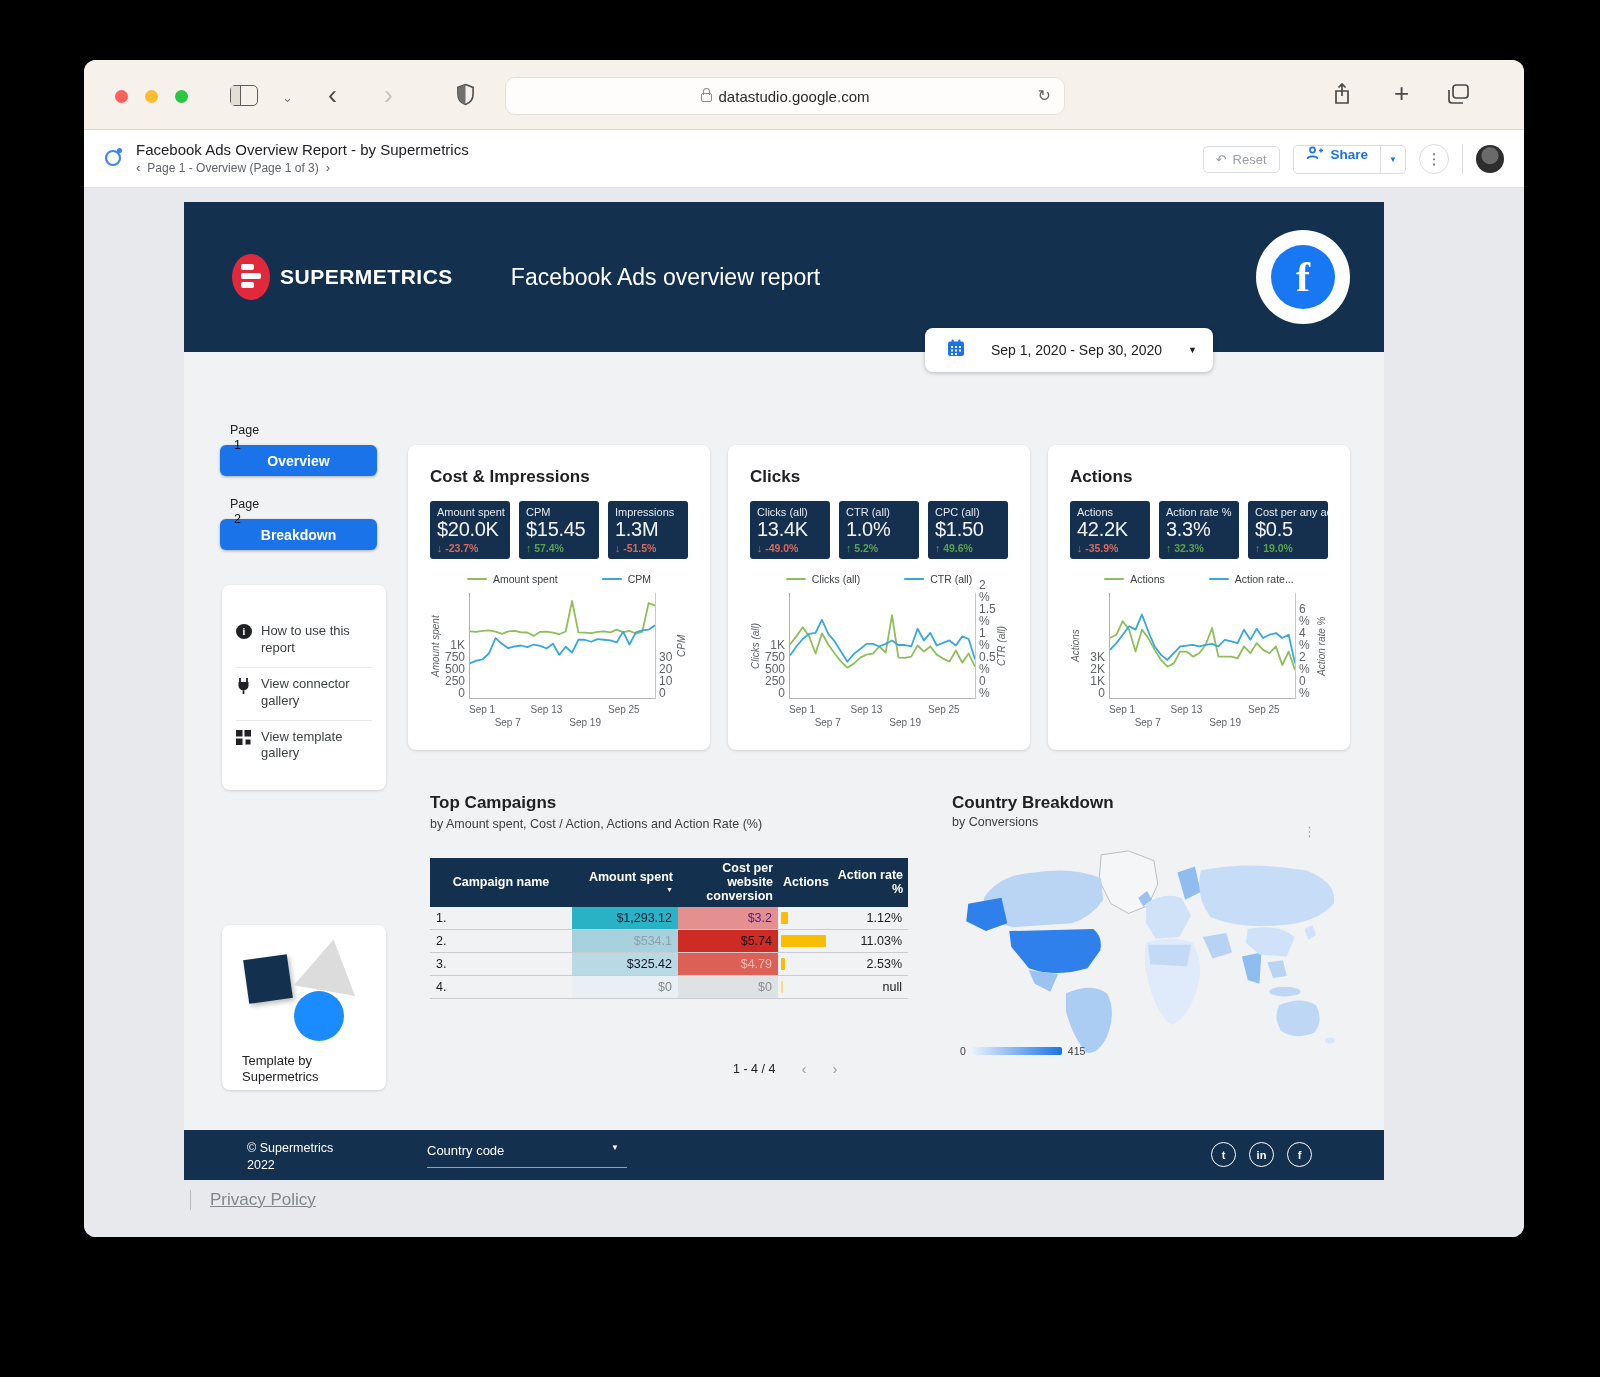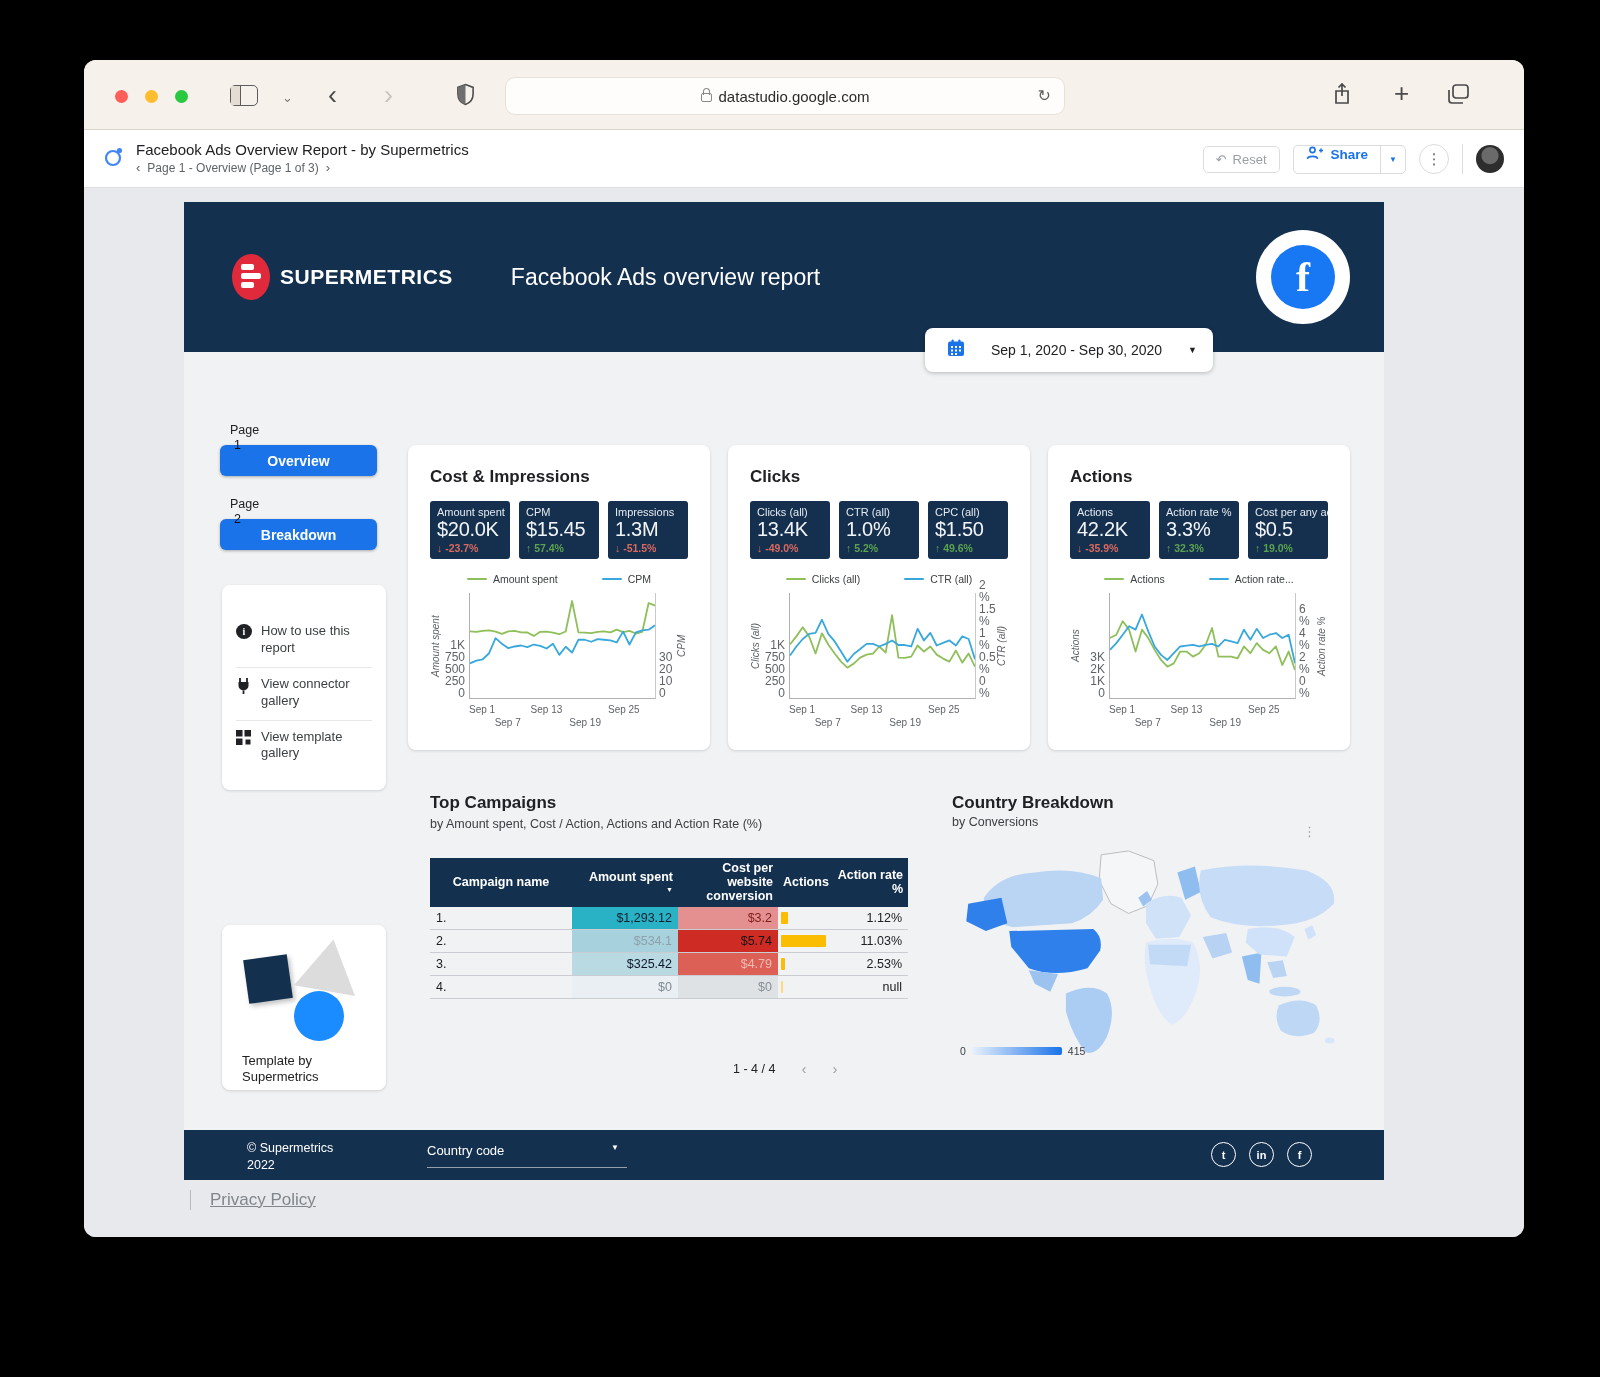--- a/index.html
+++ b/index.html
@@ -483,21 +483,21 @@
           <div class="th c" style="grid-column:1/3">Campaign name</div>
           <div class="th r"><span>Amount spent</span><span class="sortcaret">▼</span></div>
           <div class="th r">Cost per website conversion</div>
           <div class="th">Actions</div>
           <div class="th r">Action rate %</div>
         </div>
         <div class="tgrid trow">
           <div class="td num">1.</div>
             <div class="td"></div>
           <div class="td r" style="background:#29b2c6;color:#14212e">$1,293.12</div>
-          <div class="td r" style="background:#e59090;color:#7f1d1d">$3.2</div>
+          <div class="td r" style="background:#e59090;color:#4c1d95">$3.2</div>
           <div class="barcell">
               <span class="bar" style="width:7px"></span>
             </div>
           <div class="td r">1.12%</div>
         </div>
         <div class="tgrid trow">
           <div class="td num">2.</div>
             <div class="td"></div>
           <div class="td r" style="background:#a6d1dd;color:#90a0ab">$534.1</div>
           <div class="td r" style="background:#ce2b24;color:#161616">$5.74</div>

